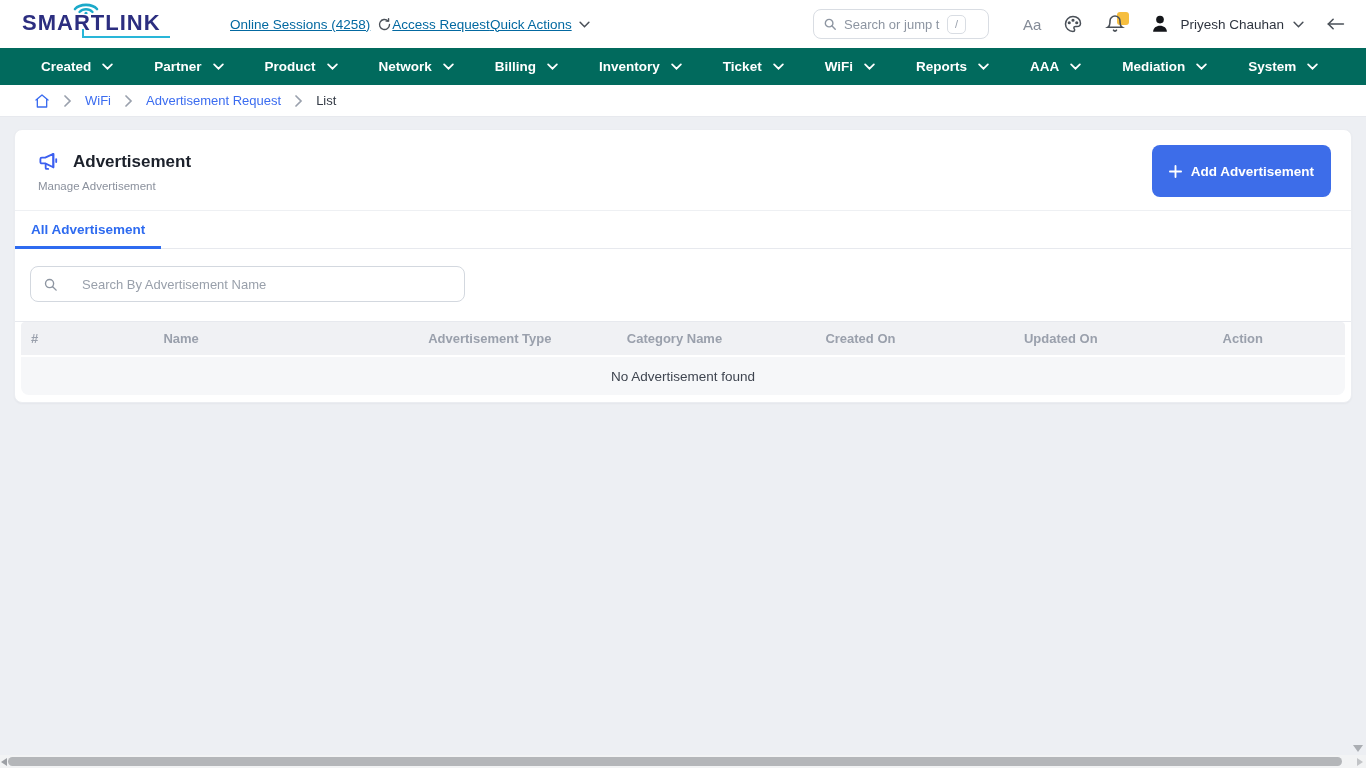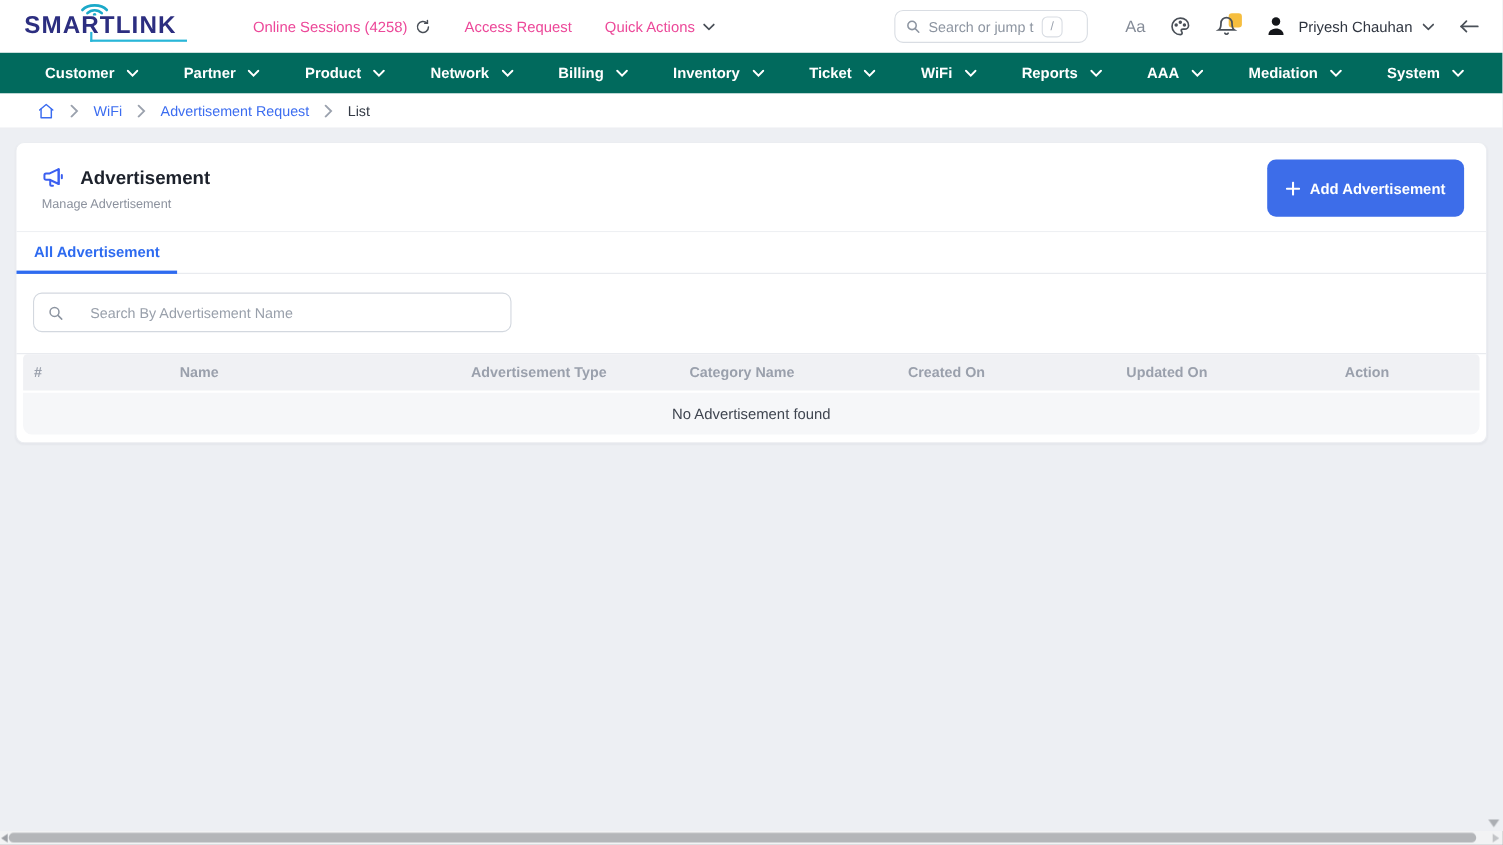--- a/index.html
+++ b/index.html
@@ -27,22 +27,22 @@
   .logo-wifi { position:absolute; left:52px; top:0; }
   .logo-underline {
     position:absolute; left:62px; right:2px; bottom:2px;
     height:2px; background:#29b6d8;
   }
   .logo-underline-tick {
     position:absolute; left:62px; bottom:2px;
     width:2px; height:9px; background:#29b6d8;
   }
   .header-left {
-    display:flex; align-items:center; gap:30px;
-    margin-left:58px; font-size:13.5px; color:#ec4899;
+    display:flex; align-items:center; 
+    margin-left:58px; font-size:13.5px; color:#0369a1;text-decoration:underline;
   }
   .hdr-item { display:flex; align-items:center; gap:7px; cursor:pointer; white-space:nowrap; }
   .hdr-right { margin-left:auto; display:flex; align-items:center; gap:22px; }
   .search-box {
     width:176px; height:30px;
     border:1px solid #d9dde3; border-radius:8px;
     display:flex; align-items:center; gap:7px; padding:0 7px 0 9px;
     background:#fff;
   }
   .search-box input {
@@ -265,21 +265,21 @@
       <svg width="19" height="14" viewBox="0 0 24 16" fill="none" stroke="#4a5058" stroke-width="2" stroke-linecap="round">
           <path d="M22 8H3"></path>
           <path d="M9 2 3 8l6 6"></path>
         </svg>
     </span>
   </div>
 </div>
 
 <div class="main-nav">
   <div class="nav-item">
-      <span>Customer</span>
+      <span>Created</span>
       <span>
         <svg width="11" height="7" viewBox="0 0 12 8" fill="none" stroke="#ffffff" stroke-width="2" stroke-linecap="round">
           <path d="M1 1.5 6 6.5 11 1.5"></path>
         </svg>
       </span>
     </div>
   <div class="nav-item">
       <span>Partner</span>
       <span>
         <svg width="11" height="7" viewBox="0 0 12 8" fill="none" stroke="#ffffff" stroke-width="2" stroke-linecap="round">

